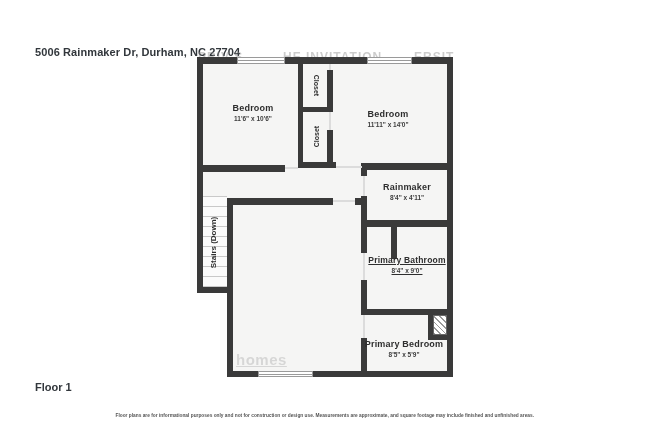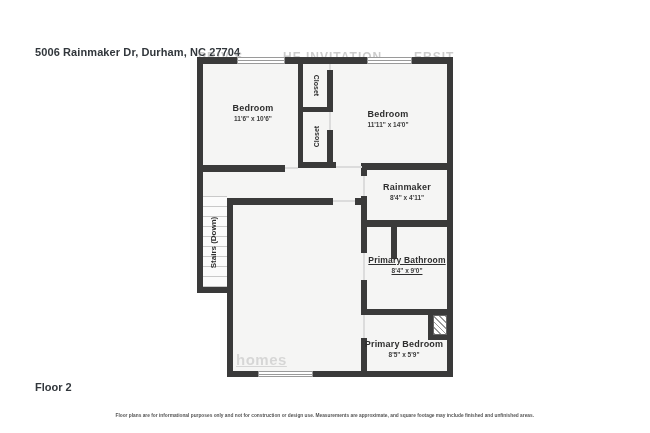--- a/index.html
+++ b/index.html
@@ -126,19 +126,19 @@
   </div>
   <div class="room-lbl" style="left:357px; top:255px; width:100px;text-decoration:underline;">
     <div class="nm" style="font-size:8.5px;">Primary Bathroom</div>
     <div class="dm">8'4" x 9'0"</div>
   </div>
   <div class="room-lbl" style="left:354px; top:339px; width:100px;">
     <div class="nm">Primary Bedroom</div>
     <div class="dm">8'5" x 5'9"</div>
   </div>
 
-  <div class="floor-label">Floor 2</div>
+  <div class="floor-label">Floor 1</div>
 
   <div class="disclaimer-wrap">
     <div class="disclaimer">Floor plans are for informational purposes only and not for construction or design use. Measurements are approximate, and square footage may include finished and unfinished areas.</div>
   </div>
 
 </div>
 
 </body></html>

